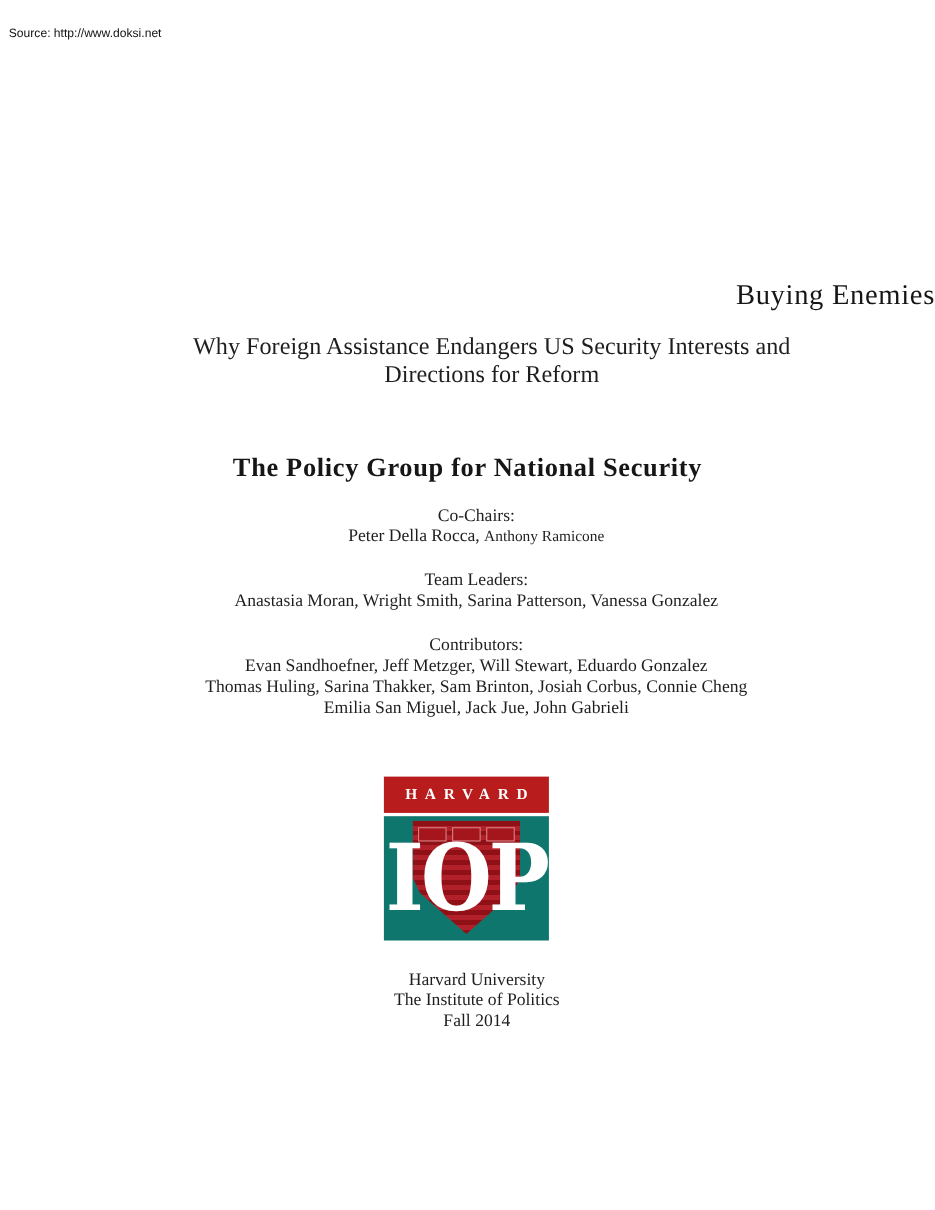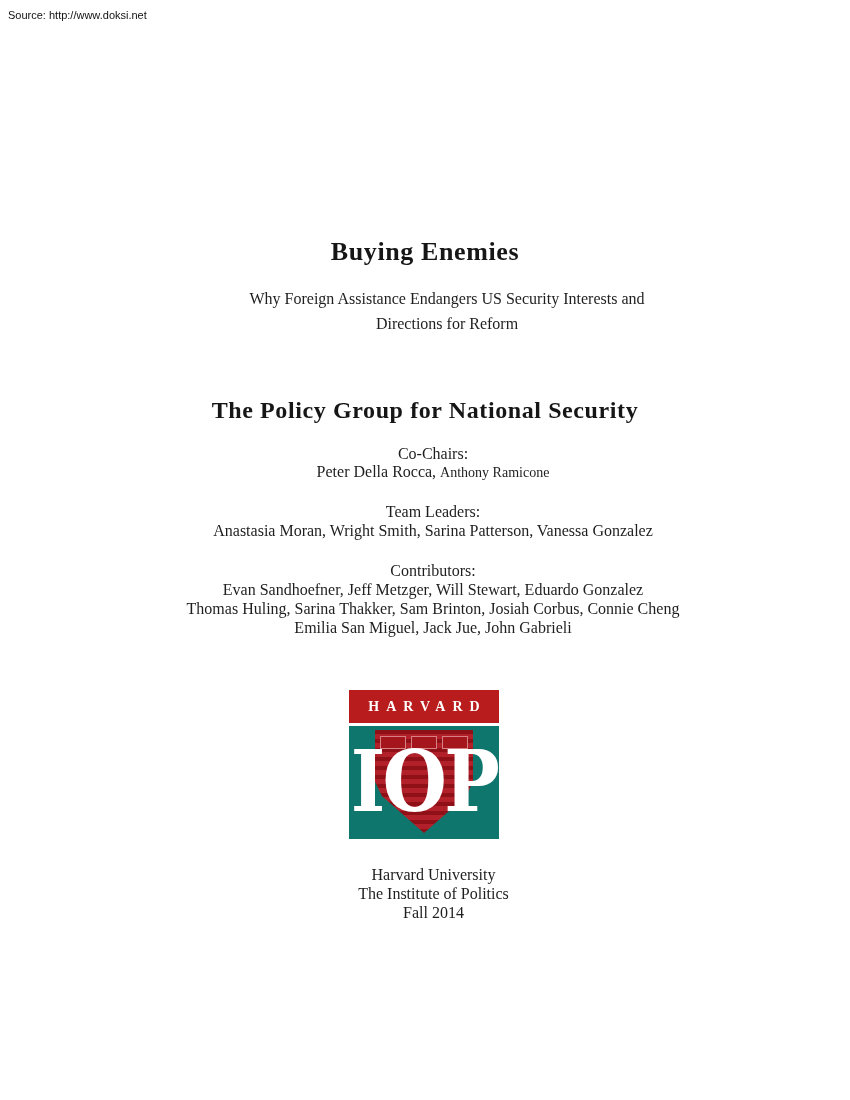--- a/index.html
+++ b/index.html
@@ -1,50 +1,50 @@
 <!DOCTYPE html>
 <html><head>
 <meta charset="utf-8">
 <style>
   html, body { margin: 0; padding: 0; background: #ffffff; }
   .page {
     position: relative;
     width: 850px;
     height: 976px;
-    margin: 0 auto;
+    margin: 16px auto;
     background: #ffffff;
     overflow: hidden;
     font-family: "Liberation Serif", serif;
     color: #1c1c1c;
   }
   .source {
     position: absolute;
     top: 9px;
     left: 8px;
     font-family: "Liberation Sans", sans-serif;
     font-size: 11px;
     color: #111111;
   }
   .doc-title {
     position: absolute;
     top: 237px;
     left: 0; right: 0;
     margin: 0;
-    text-align: center;
+    text-align: right;
     font-size: 26px;
-    font-weight: 700;
+    font-weight: 400;
     letter-spacing: 0.6px;
     color: #161616;
   }
   .subtitle {
     position: absolute;
     top: 286px;
     left: 0; right: 0;
     text-align: center;
-    font-size: 16px;
+    font-size: 22px;
     line-height: 25px;
     color: #1e1e1e;
     padding-left: 44px;
   }
   .group-heading {
     position: absolute;
     top: 397px;
     left: 0; right: 0;
     margin: 0;
     text-align: center;

